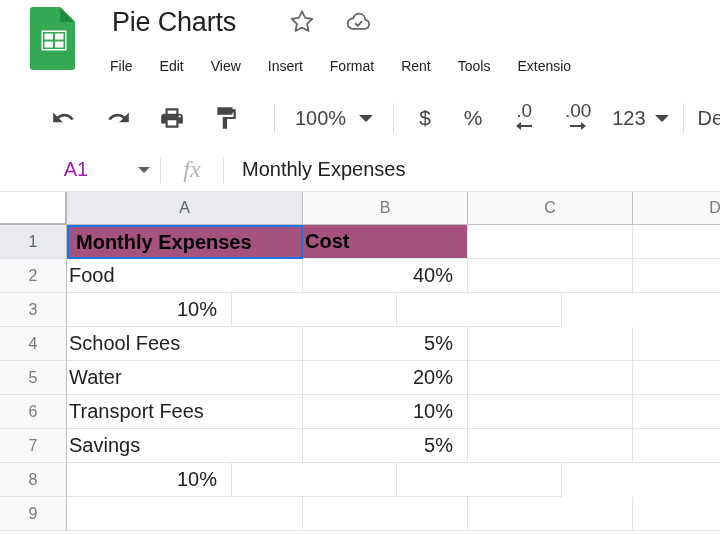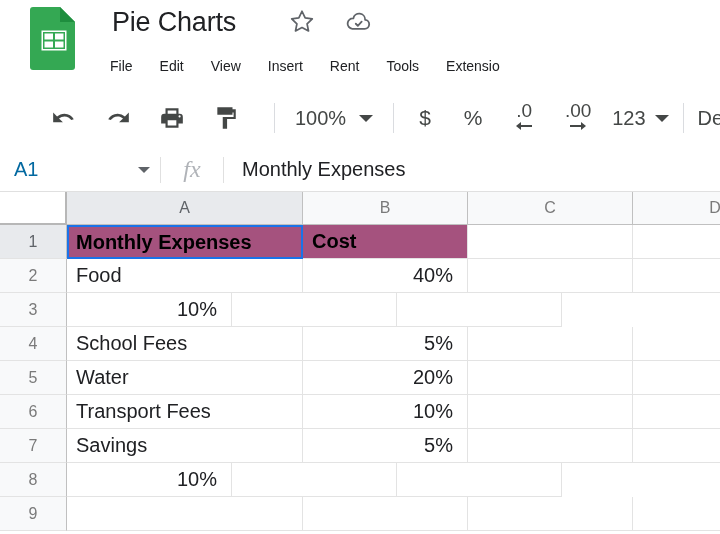--- a/index.html
+++ b/index.html
@@ -100,21 +100,21 @@
     position: absolute; left: 0; top: 148px; width: 720px; height: 44px;
     background: #ffffff;
     display: flex; align-items: center;
     border-bottom: 1px solid #e0e0e0;
   }
   .namebox {
     width: 160px; height: 44px; flex: none;
     display: flex; align-items: center;
     padding: 0 10px 0 14px;
   }
-  .namebox-val { font-size: 20px; color: #0369a1; flex: 1; }
+  .namebox-val { font-size: 20px; color: #a21caf; flex: 1; text-align: center; }
   .namebox-caret {
     width: 0; height: 0;
     border-left: 6px solid transparent;
     border-right: 6px solid transparent;
     border-top: 6px solid #5f6368;
   }
   .fb-divider { width: 1px; height: 26px; background: #e0e0e0; flex: none; }
   .fx {
     width: 62px; flex: none; text-align: center;
     font-family: "Liberation Serif", serif;
@@ -161,21 +161,21 @@
     display: flex; align-items: center; justify-content: center;
     font-size: 16px; color: #7a7a7a;
   }
   .rowhead.selected { background: #e8eaed; color: #5f6368; }
   .cell {
     height: 34px; flex: none; position: relative;
     border-right: 1px solid #e3e3e3;
     border-bottom: 1px solid #e3e3e3;
     display: flex; align-items: center;
     font-size: 20px; color: #202124;
-    padding: 0 6px 0 9px;
+    padding: 0 6px 0 2px;
     white-space: nowrap; overflow: hidden;
   }
   .cell.num { justify-content: flex-end; padding-right: 14px; }
   .cell.header-fill {
     background: #a5527e; color: #000000; font-weight: bold;
   }
   .cell.sel {
     border: 2px solid #1a73e8;
     padding: 0 5px 0 7px;
   }
@@ -214,20 +214,21 @@
         <polyline points="9.6,14 11.4,15.8 14.8,12.2"></polyline>
       </svg>
     </div>
   </div>
 
   <div class="menubar">
     <div class="menu-item">File</div>
     <div class="menu-item">Edit</div>
     <div class="menu-item">View</div>
     <div class="menu-item">Insert</div>
+    <div class="menu-item">Format</div>
     <div class="menu-item">Rent</div>
     <div class="menu-item">Tools</div>
     <div class="menu-item">Extensio</div>
   </div>
 
   <div class="toolbar">
 
     <div class="tb-icon">
       <svg width="26" height="26" viewBox="0 0 24 24" fill="#444746">
         <path d="M12.5 8c-2.65 0-5.05 1-6.9 2.6L2 7v9h9l-3.62-3.62A7.9 7.9 0 0 1 12.5 10.5c2.6 0 4.9 1.35 6.2 3.4l2.35-0.8C19.35 9.95 16.2 8 12.5 8z"></path>

